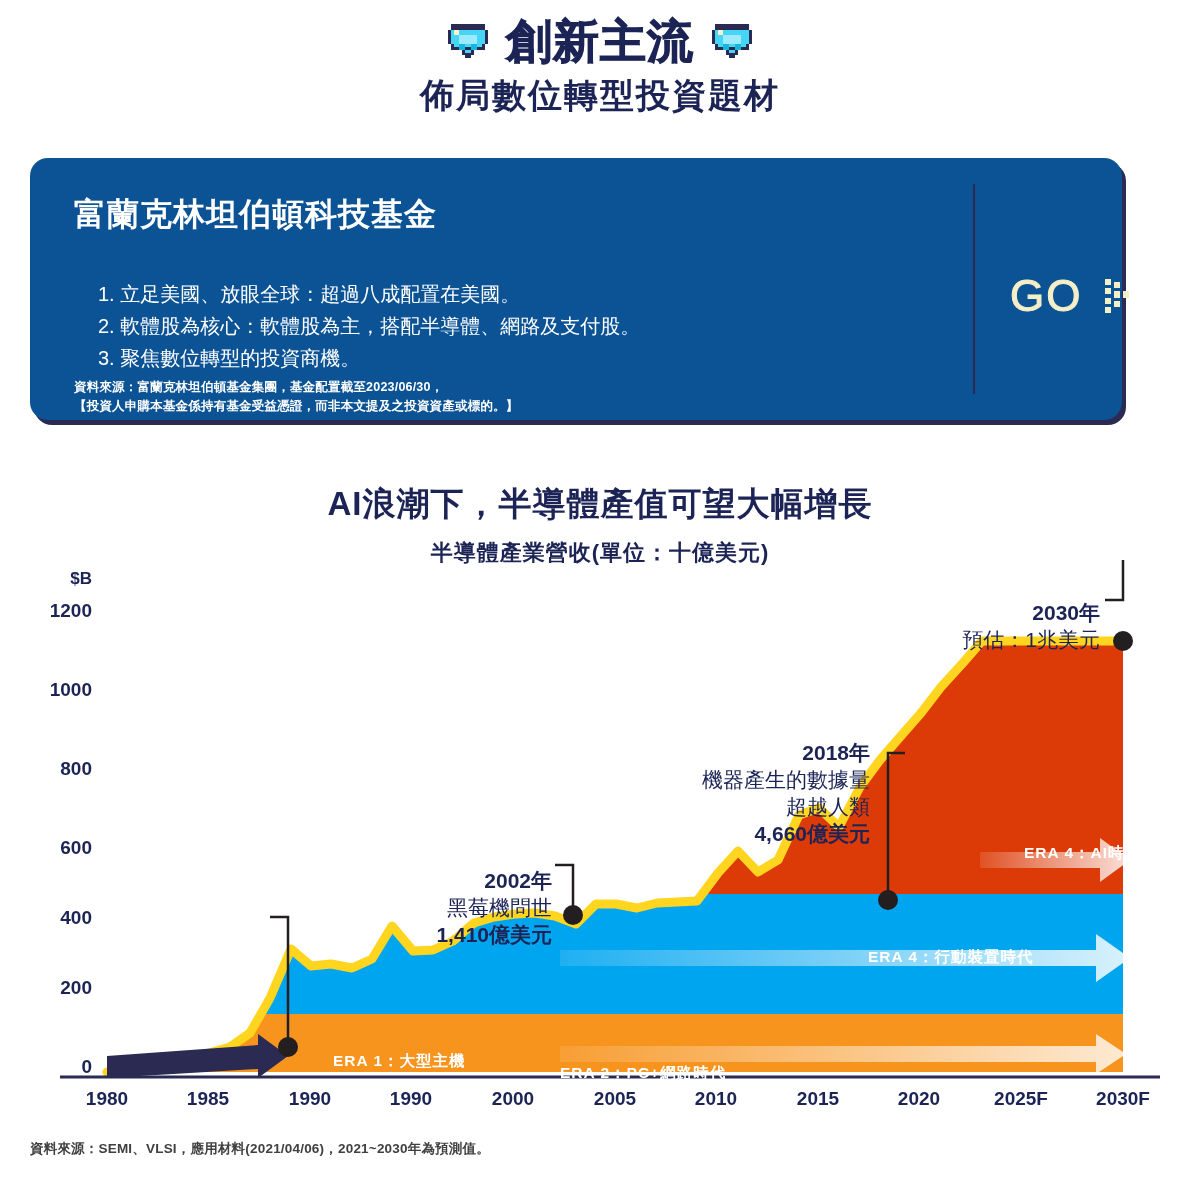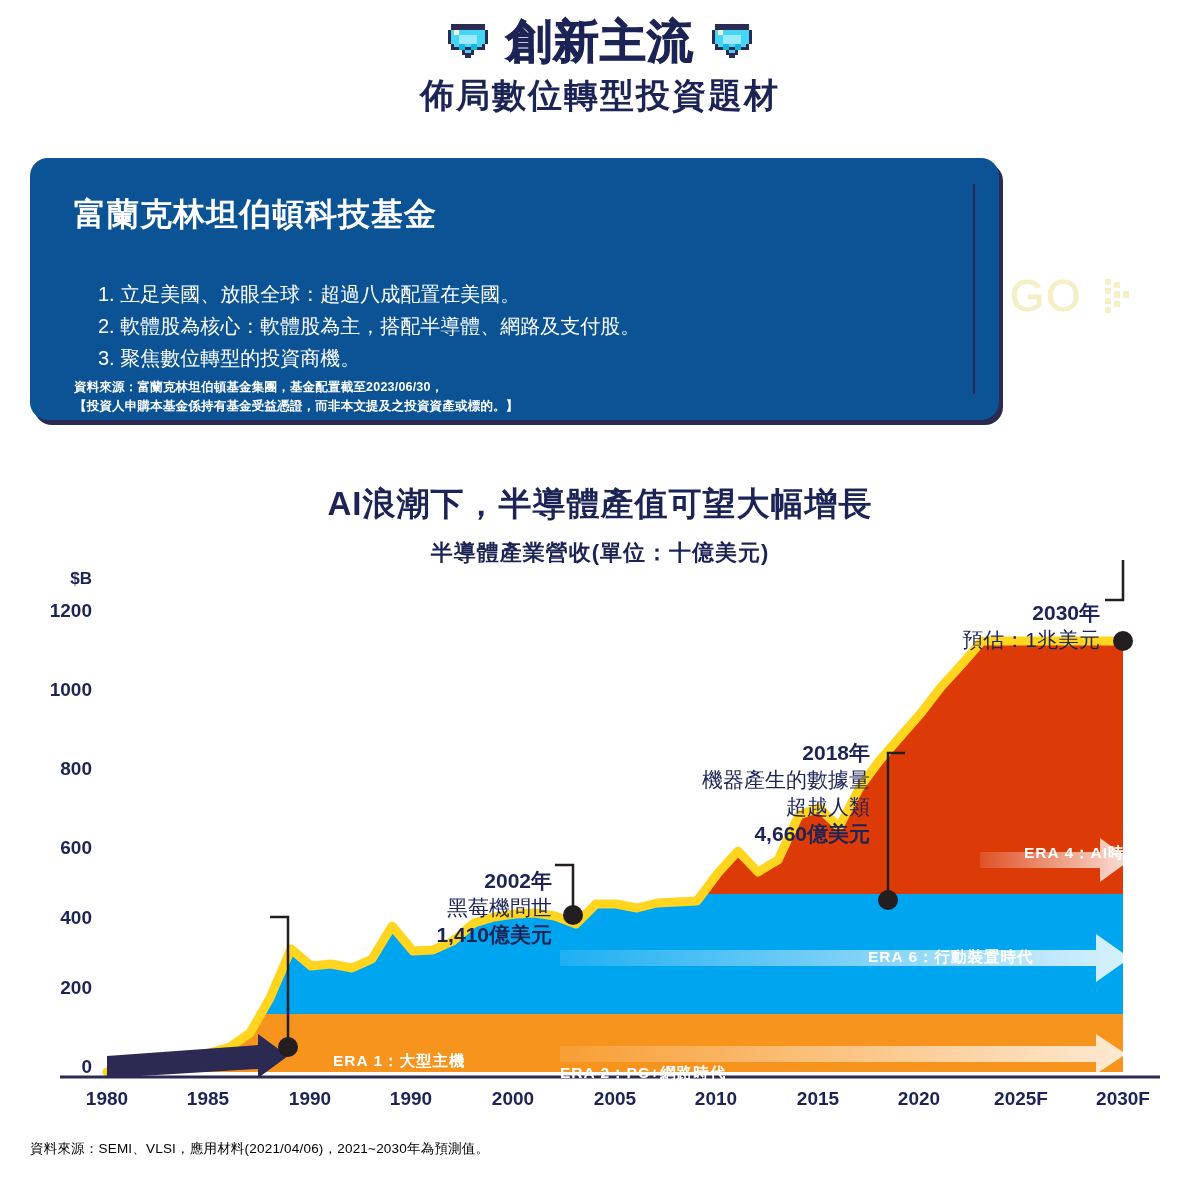--- a/index.html
+++ b/index.html
@@ -19,21 +19,21 @@
     line-height:1;white-space:nowrap;
     -webkit-text-stroke:1px #1c2456;
   }
   .hdr-sub{
     margin-top:14px;font-size:34px;font-weight:700;color:#1c2456;
     letter-spacing:2px;line-height:1;
   }
 
   
   .panel{
-    position:absolute;left:30px;top:158px;width:969px;height:262px;
+    position:absolute;left:30px;top:158px;width:1092px;height:262px;
     background:#0b5394;border-radius:18px;box-sizing:border-box;
     box-shadow:4px 5px 0 #2a2a52;
   }
   .panel-divider{
     position:absolute;left:943px;top:26px;width:2px;height:210px;background:#2a2a52;
   }
   .panel-title{
     position:absolute;left:44px;top:40px;color:#ffffff;
     font-size:32px;font-weight:700;letter-spacing:1px;line-height:1;
   }
@@ -82,21 +82,21 @@
   .ann.r{text-align:right;}
 
   .era-label{
     position:absolute;font-size:15.5px;font-weight:700;color:#ffffff;
     letter-spacing:1px;white-space:nowrap;line-height:1;
   }
   .era-label.e1{color:#ffffff;}
 
   .footer{
     position:absolute;left:30px;top:1142px;
-    font-size:13.5px;font-weight:400;color:#000000;letter-spacing:.2px;line-height:1;
+    font-size:13.5px;font-weight:700;color:#404040;letter-spacing:.2px;line-height:1;
   }
   svg{display:block;}
 </style>
 </head>
 <body>
 
 <div class="page">
 
   <div class="hdr">
     <div class="hdr-row">
@@ -266,17 +266,17 @@
     <div class="b">4,660億美元</div>
   </div>
 
   <div class="ann r" style="left:860px;top:600px;width:240px;">
     <div class="b">2030年</div>
     <div>預估：1兆美元</div>
   </div>
 
   <div class="era-label e1" style="left:333px;top:1053px;">ERA 1：大型主機</div>
   <div class="era-label" style="left:560px;top:1037px;margin-top:28px;">ERA 2：PC+網路時代</div>
-  <div class="era-label" style="left:868px;top:949px;">ERA 6：行動裝置時代</div>
+  <div class="era-label" style="left:868px;top:949px;">ERA 4：行動裝置時代</div>
   <div class="era-label" style="left:1024px;top:845px;">ERA 4：AI時代</div>
 
   <div class="footer">資料來源：SEMI、VLSI，應用材料(2021/04/06)，2021~2030年為預測值。</div>
 </div>
 
 </body></html>

